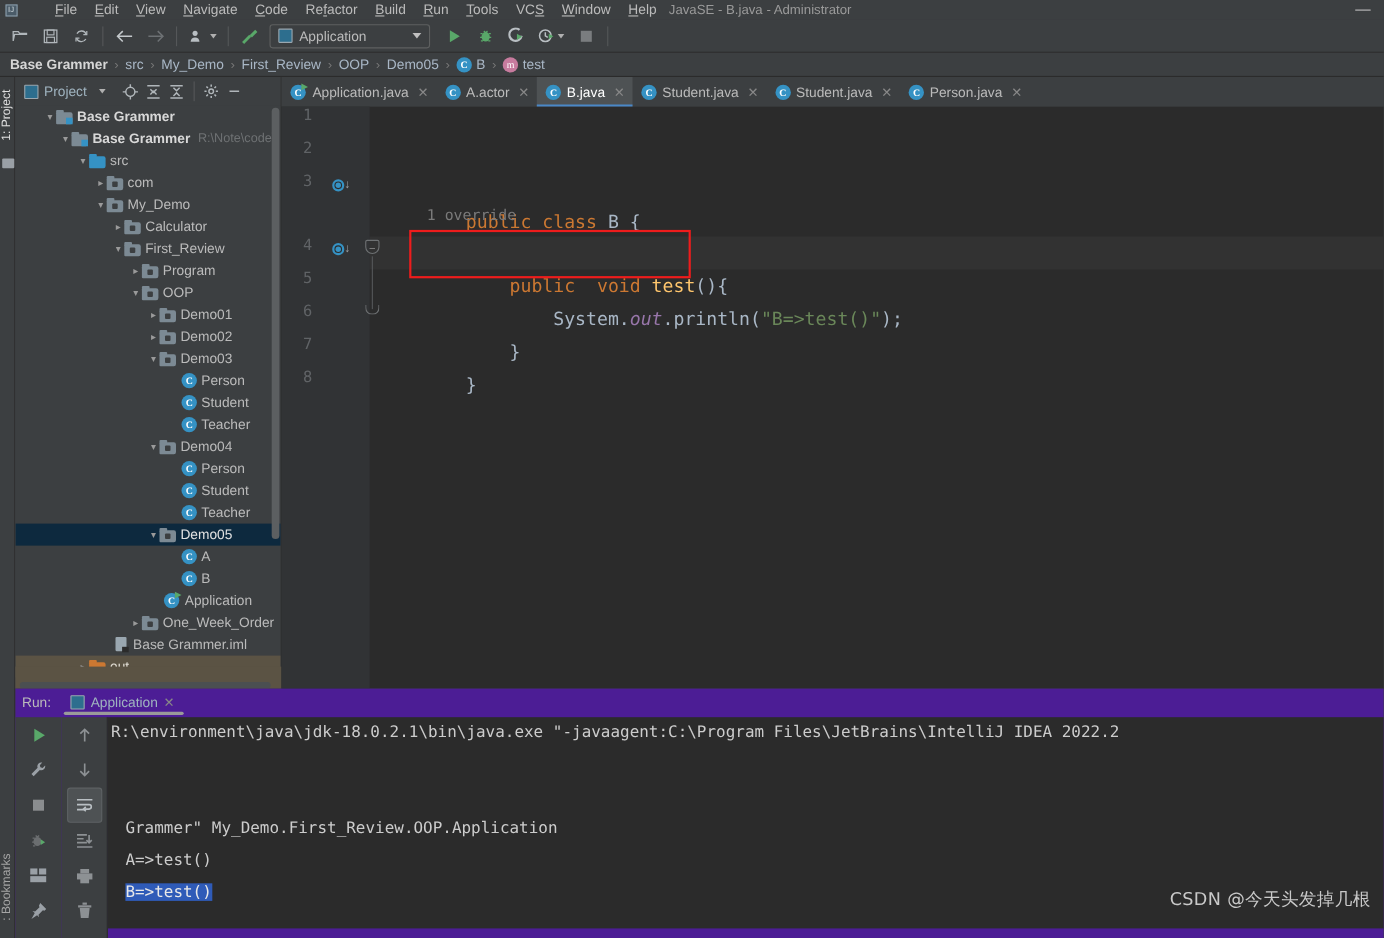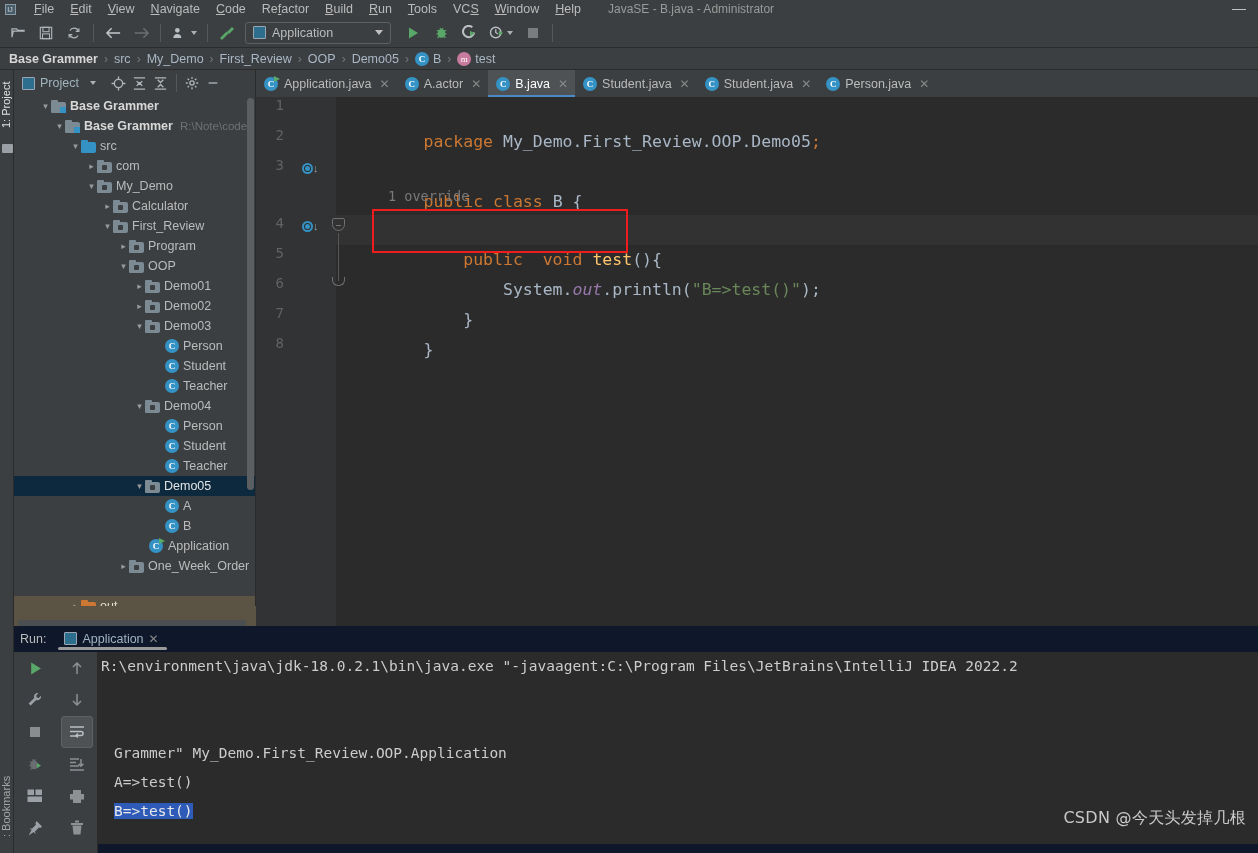--- a/index.html
+++ b/index.html
@@ -18,21 +18,21 @@
     background: #3c3f41; display: flex; align-items: center;
   }
   .win-icon {
     width: 16px; height: 14px; margin-left: 2px;
     display: flex; align-items: center; justify-content: center;
   }
   .win-icon .box {
     width: 11px; height: 11px; border: 1px solid #8a9ba8; background: #4a5b68;
     font-size: 7px; color: #cfd8dc; display:flex; align-items:center; justify-content:center;
   }
-  .menubar { display: flex; align-items: center; gap: 0; margin-left: 8px; }
+  .menubar { display: flex; align-items: center; gap: 0; margin-left: 24px; }
   .menu-item {
     font-size: 12.5px; color: #bbbbbb; padding: 1px 8px; cursor: default;
     line-height: 16px; white-space: nowrap;
   }
   .menu-item u { text-decoration: underline; }
   .title-text {
     position: absolute; left: 608px; top: 0; height: 18px; line-height: 18px;
     font-size: 12px; color: #9a9a9a; white-space: nowrap;
   }
   .win-ctrl {
@@ -219,21 +219,21 @@
   .caret-line {
     position: absolute; left: 0; width: 1002px; height: 30px; background: #323232;
   }
   .redbox {
     position: absolute; border: 2.5px solid #ee1c1c;
   }
 
   
   .runpanel {
     position: absolute; left: 14px; top: 626px; width: 1244px; height: 227px;
-    background: #0f172a;
+    background: #4c1d95;
   }
   .run-tabs {
     height: 26px; display: flex; align-items: center; gap: 8px; padding-left: 6px;
     font-size: 12.5px; color: #bbbbbb;
   }
   .run-label { color: #bbbbbb; font-size: 12.5px; padding-right: 4px; }
   .run-tab {
     display: flex; align-items: center; gap: 5px; padding: 3px 8px 4px 6px;
     color: #9fb3bf; cursor: default; position: relative;
   }
@@ -653,20 +653,27 @@
       <div class="trow" style="position:absolute;top:460px;left:0;width:242px;padding-left:104px">
         <span class="arrow">▸</span>
         <span class="f-pkg">
             <i class="tab"></i>
             <i class="base"></i>
             <i class="dot"></i>
           </span>
         <span class="tlabel">One_Week_Order</span>
       </div>
 
+      <div class="trow" style="position:absolute;top:480px;left:0;width:242px;padding-left:90px">
+        <span class="iml-ico">
+            <i class="pg"></i>
+            <i class="mk"></i>
+          </span>
+        <span class="tlabel">Base Grammer.iml</span>
+      </div>
 
       <div class="trow" style="position:absolute;top:500px;left:0;width:242px;padding-left:56px;background:#5b5344">
         <span class="arrow">▸</span>
         <span class="f-out">
             <i class="tab"></i>
             <i class="base"></i>
           </span>
         <span class="tlabel" style="color:#e0dcd3">out</span>
       </div>
 
@@ -736,23 +743,20 @@
           <i class="cdot"></i>
           <i class="arr">↓</i>
       </div>
 
       <div class="fold" style="top:121px;border-radius:2px 2px 7px 7px">–</div>
       <div class="fold-line" style="top:136px;height:48px"></div>
       <div class="fold end" style="top:180px;height:9px;border-radius:0 0 6px 6px"></div>
     </div>
 
     <div class="code">
-      <div class="cl" style="top:0">
-        <span class="kw">package</span><span class="plain"> My_Demo.First_Review.OOP.Demo05</span><span class="kw">;</span>
-      </div>
       <div class="cl" style="top:60px">
         <span class="kw">public class </span><span class="plain">B </span><span class="plain">{</span>
       </div>
       <div class="cl hint" style="top:84px;left:44px">1 override</div>
       <div class="cl" style="top:118px">
         <span class="kw">    public  void </span><span class="mth">test</span><span class="plain">(){</span>
       </div>
       <div class="cl" style="top:148px">
         <span class="plain">        System.</span><span class="fld">out</span><span class="plain">.println(</span><span class="str">"B=&gt;test()"</span><span class="plain">);</span>
       </div>

